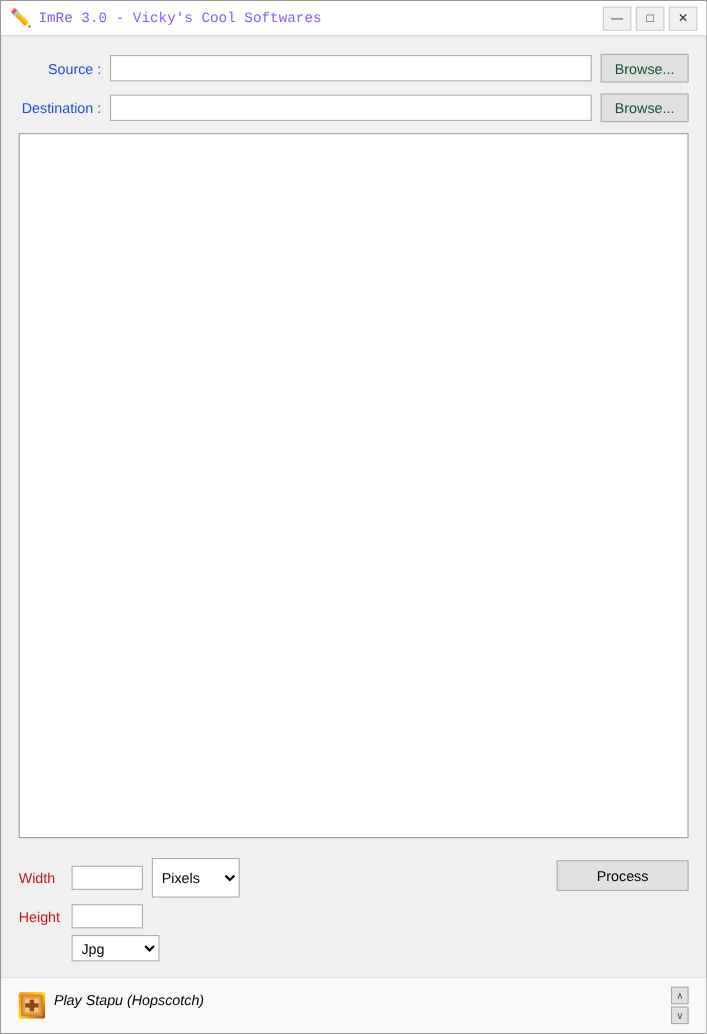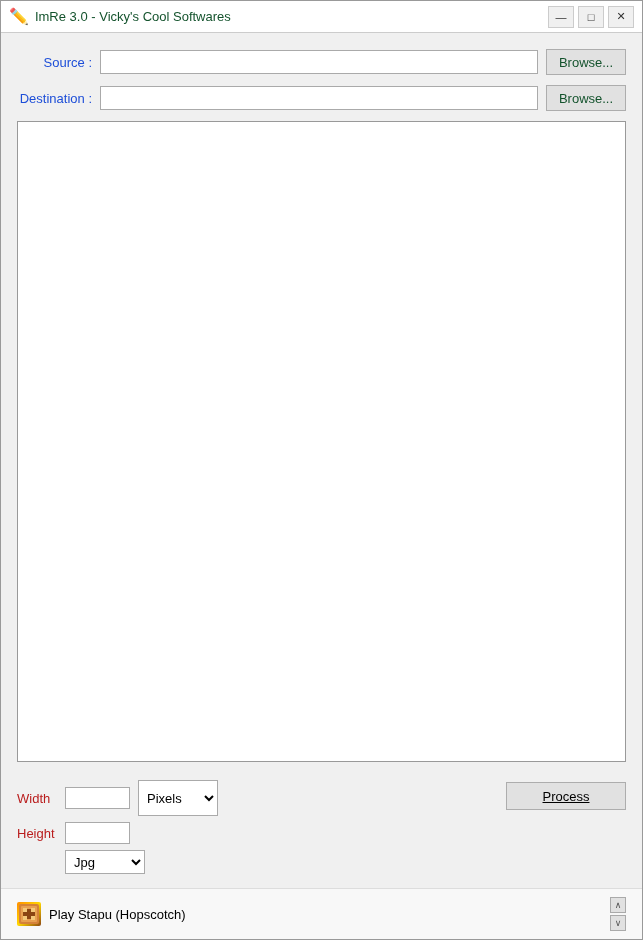--- a/index.html
+++ b/index.html
@@ -43,21 +43,22 @@
       align-items: center;
       gap: 6px;
     }
 
     .title-bar-icon {
       font-size: 16px;
     }
 
     .title-bar-title {
       font-size: 13px;
-      color: #14532d;
+      color: #8b5cf6;
+      font-family: Liberation Mono, monospace;
     }
 
     .title-bar-controls {
       display: flex;
       gap: 4px;
     }
 
     .title-btn {
       width: 26px;
       height: 22px;
@@ -187,21 +188,20 @@
       padding: 2px 4px;
       cursor: pointer;
       min-width: 80px;
     }
 
     .action-buttons {
       display: flex;
       flex-direction: column;
       gap: 6px;
       margin-top: 2px;
-      text-decoration: underline;
     }
 
     .action-btn {
       width: 120px;
       height: 28px;
       background: #e1e1e1;
       border: 1px solid #adadad;
       cursor: pointer;
       font-size: 13px;
       color: #000;
@@ -211,22 +211,22 @@
       background: #f8f8f8;
       border-top: 1px solid #ddd;
       padding: 8px 16px;
       display: flex;
       align-items: center;
       justify-content: space-between;
     }
 
     .bottom-bar-content {
       display: flex;
-      align-items: center;
       gap: 8px;
+      font-style: italic;
     }
 
     .game-icon {
       width: 24px;
       height: 24px;
       background: linear-gradient(135deg, #ff8c00 0%, #ffd700 50%, #8b4513 100%);
       border-radius: 2px;
       display: flex;
       align-items: center;
       justify-content: center;

